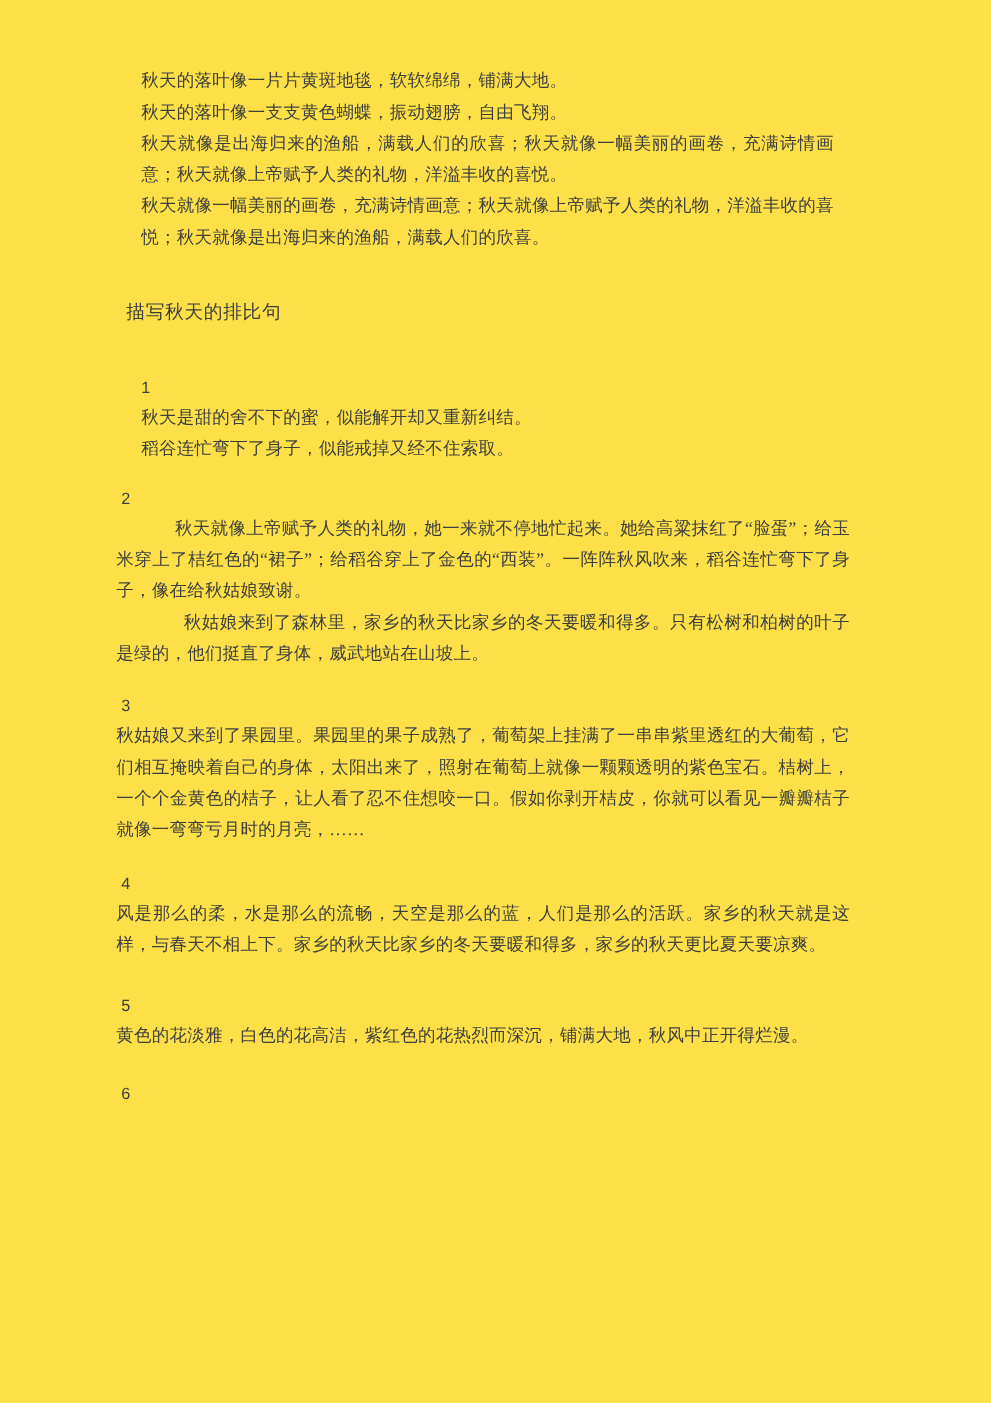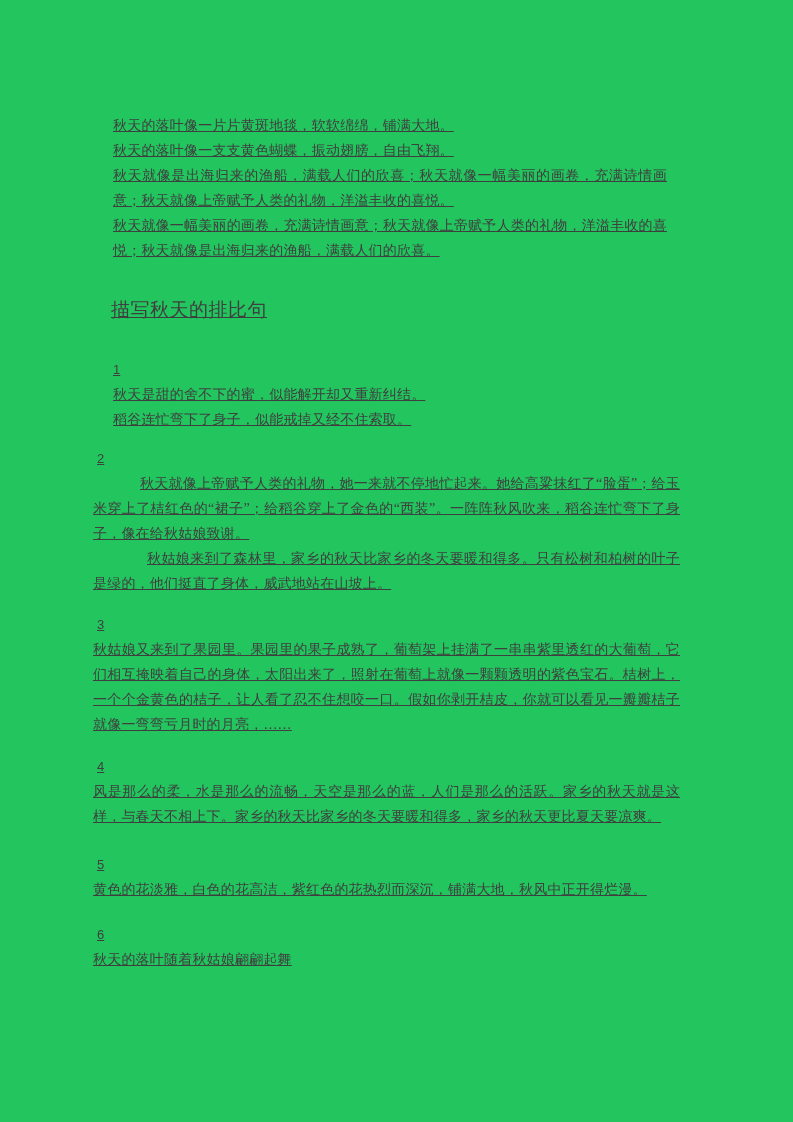--- a/index.html
+++ b/index.html
@@ -5,44 +5,43 @@
   html, body {
     margin: 0;
     padding: 0;
     background: #ffffff;
   }
   .page {
     position: relative;
     width: 793px;
     height: 1122px;
     box-sizing: border-box;
-    background: #22c55e;
-    padding: 113px 113px 0 93px;
+    background: #fde047;
+    padding: 53px 113px 0 93px;
     font-family: "Liberation Serif", "DejaVu Serif", serif;
     color: #3f3f3f;
     overflow: hidden;
-    text-decoration: underline;
   }
   .page p {
     margin: 0;
     font-size: 14px;
     line-height: 25px;
     text-align: justify;
     letter-spacing: 0.2px;
   }
   
   .top-indent {
     margin-left: 20px;
     margin-right: 13px;
   }
   .heading {
-    font-size: 19px;
+    font-size: 15px;
     line-height: 28px;
     font-weight: normal;
-    margin: 33px 13px 0 18px;
+    margin: 33px 13px 0 8px;
     letter-spacing: 0.5px;
   }
   .section { margin-top: 0; }
   .sec-1 { margin-top: 33px; }
   .sec-2 { margin-top: 14px; }
   .sec-3 { margin-top: 16px; }
   .sec-4 { margin-top: 17px; }
   .sec-5 { margin-top: 23px; }
   .sec-6 { margin-top: 20px; }
   .num {
@@ -92,16 +91,15 @@
     <p>风是那么的柔，水是那么的流畅，天空是那么的蓝，人们是那么的活跃。家乡的秋天就是这样，与春天不相上下。家乡的秋天比家乡的冬天要暖和得多，家乡的秋天更比夏天要凉爽。</p>
   </section>
 
   <section class="section sec-5">
     <div class="num">5</div>
     <p>黄色的花淡雅，白色的花高洁，紫红色的花热烈而深沉，铺满大地，秋风中正开得烂漫。</p>
   </section>
 
   <section class="section sec-6">
     <div class="num">6</div>
-    <p>秋天的落叶随着秋姑娘翩翩起舞</p>
   </section>
 
 </div>
 
 </body></html>

